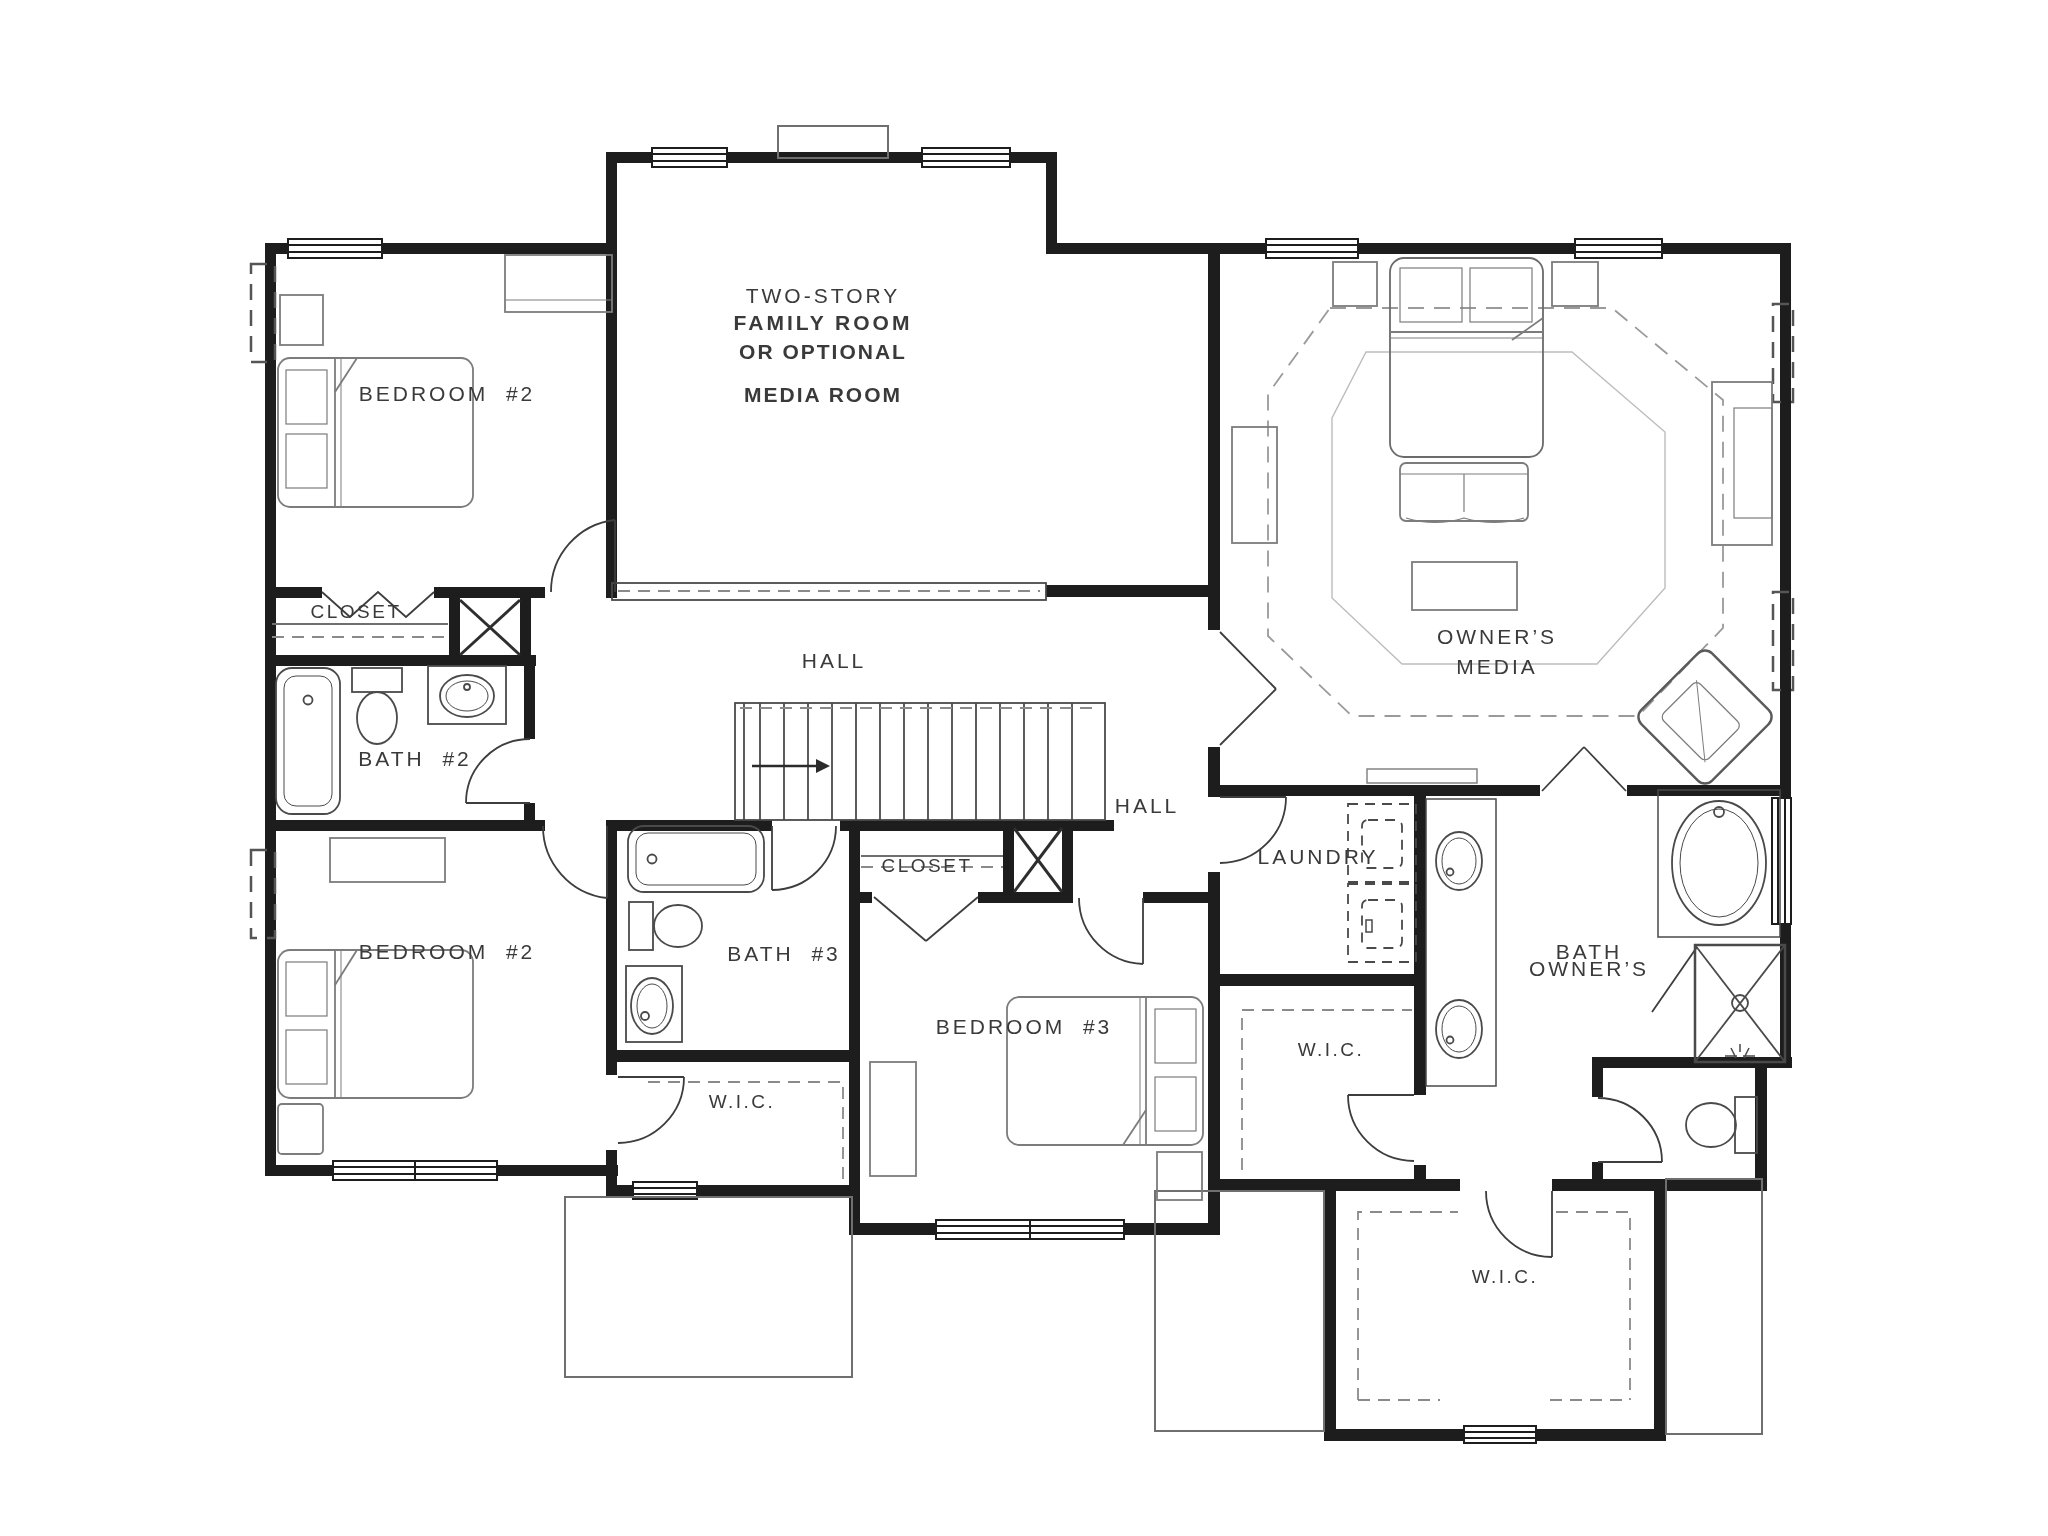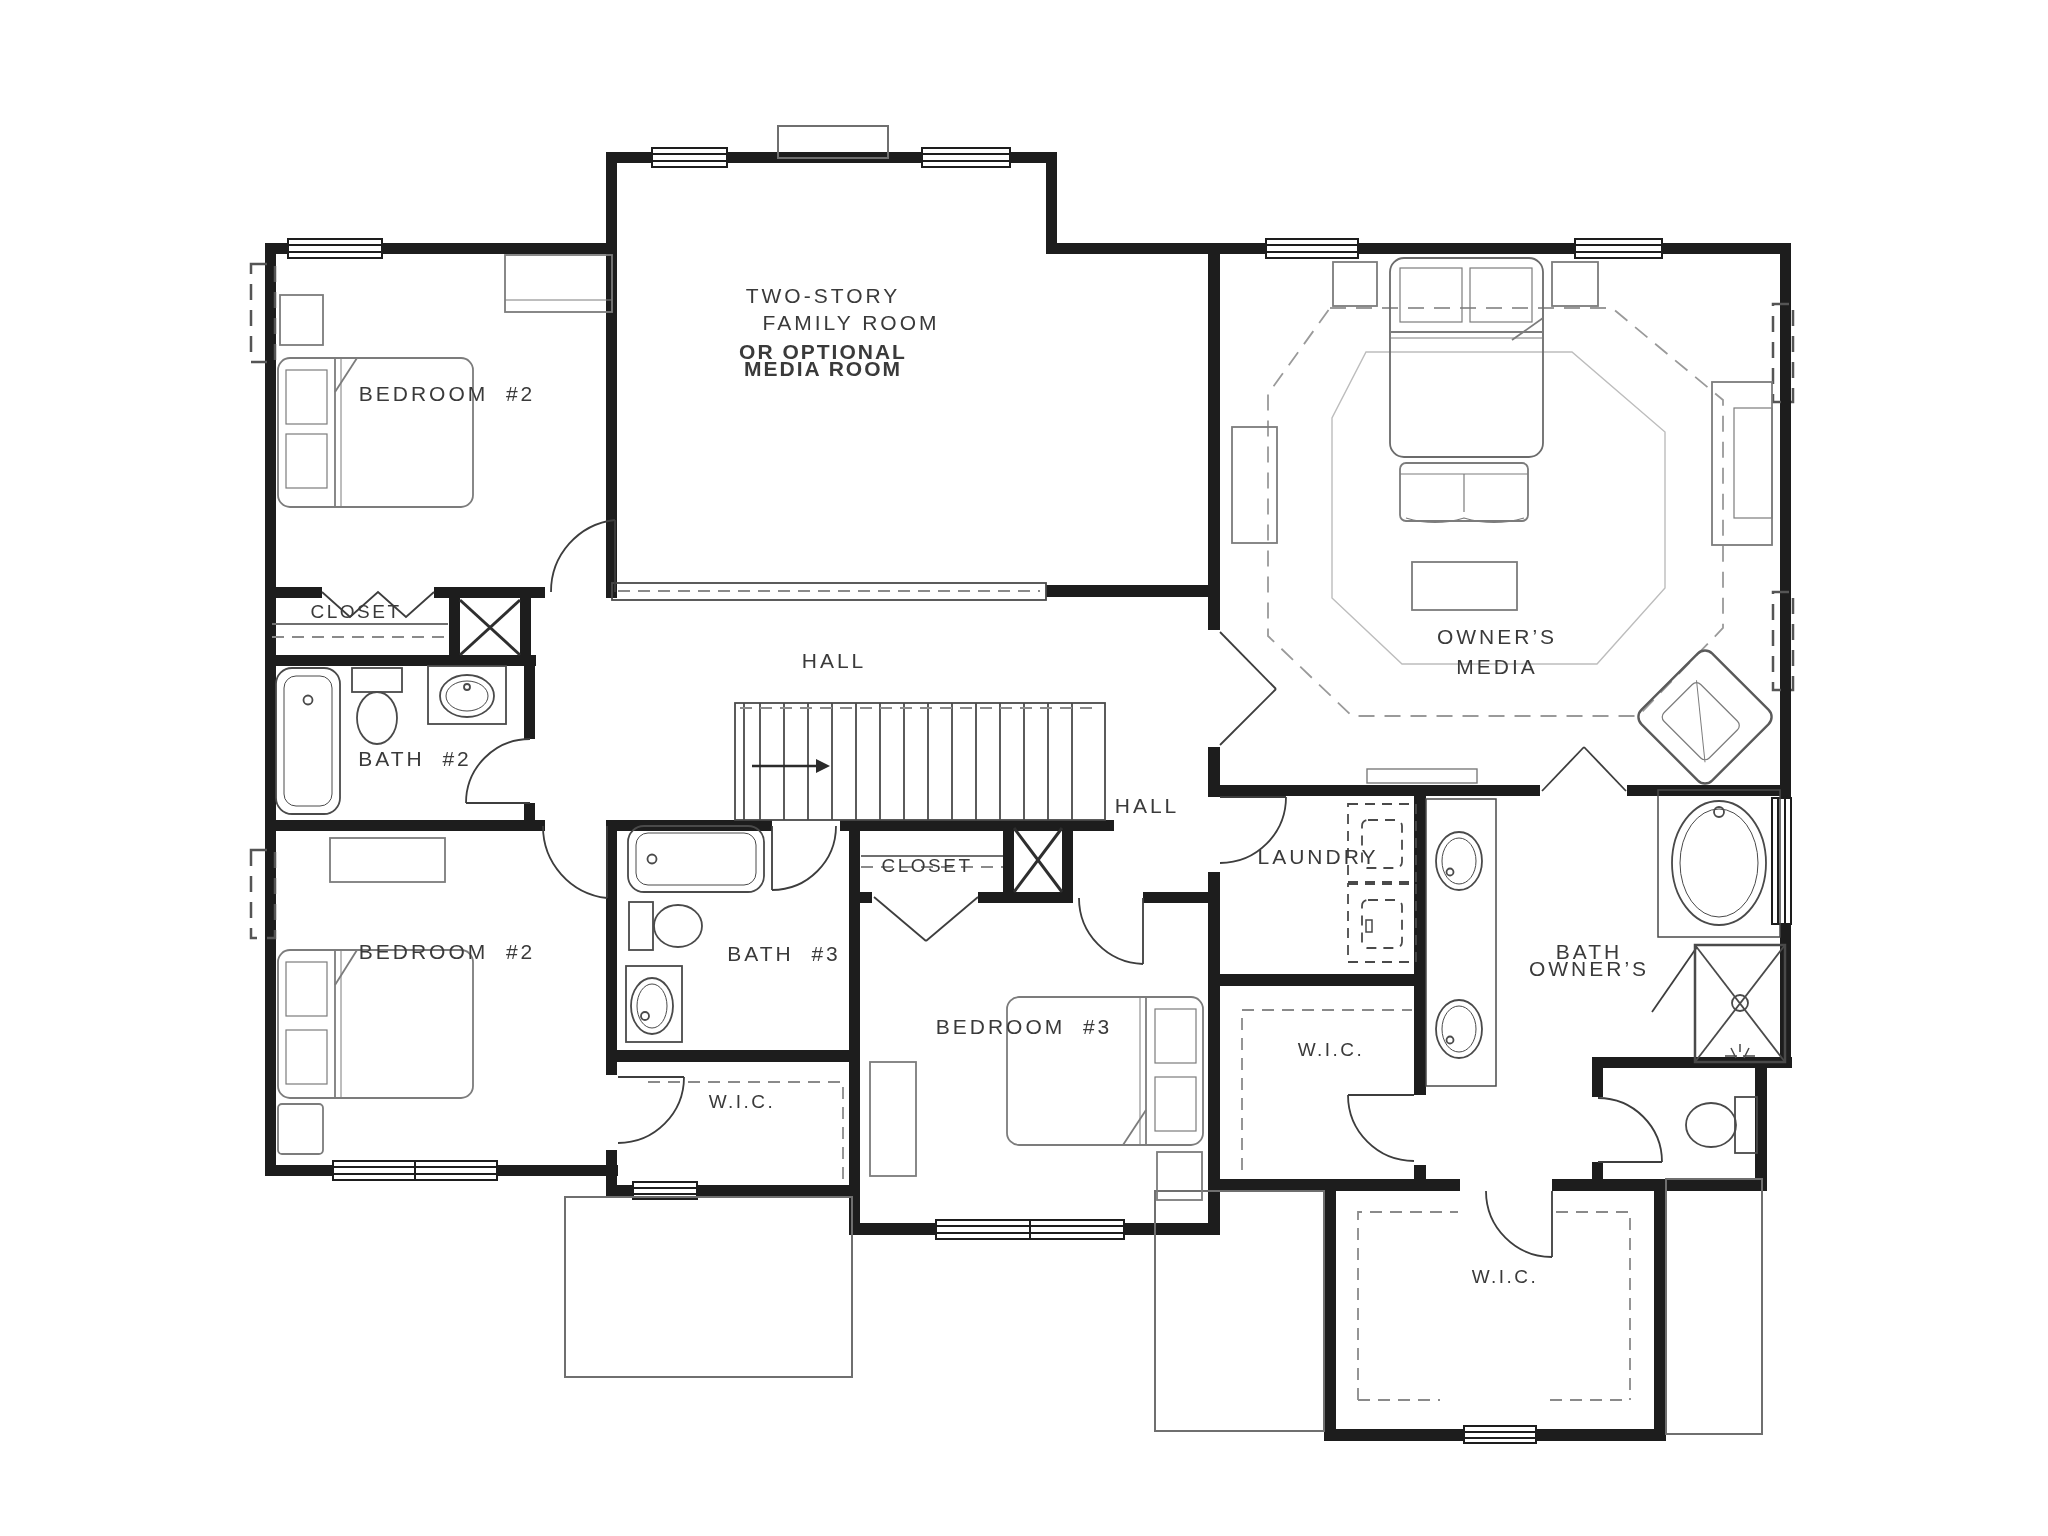--- a/index.html
+++ b/index.html
@@ -447,23 +447,23 @@
           <line x1="-32" y1="-20" x2="32" y2="32" stroke-width="1"></line>
         </g>
     <g>
           <rect x="1367" y="769" width="110" height="14" stroke-width="1.4"></rect>
         </g>
   </g>
 
 </svg>
 
   <div class="room-label" style="left:823px;top:296px;">TWO-STORY</div>
-  <div class="room-label" style="left:851px;top:323px;">FAMILY ROOM</div>
+  <div class="room-label" style="left:823px;top:323px;font-weight:bold;">FAMILY ROOM</div>
   <div class="room-label strong" style="left:823px;top:352px;">OR OPTIONAL</div>
-  <div class="room-label strong" style="left:823px;top:369px;">MEDIA ROOM</div>
+  <div class="room-label strong" style="left:823px;top:395px;">MEDIA ROOM</div>
 
   <div class="room-label" style="left:447px;top:394px;">BEDROOM  #2</div>
   <div class="room-label small" style="left:356px;top:612px;">CLOSET</div>
   <div class="room-label" style="left:415px;top:759px;">BATH  #2</div>
   <div class="room-label" style="left:447px;top:952px;">BEDROOM  #2</div>
   <div class="room-label" style="left:834px;top:661px;">HALL</div>
   <div class="room-label" style="left:1147px;top:806px;">HALL</div>
   <div class="room-label" style="left:784px;top:954px;">BATH  #3</div>
   <div class="room-label small" style="left:927px;top:866px;">CLOSET</div>
   <div class="room-label" style="left:1024px;top:1027px;">BEDROOM  #3</div>

